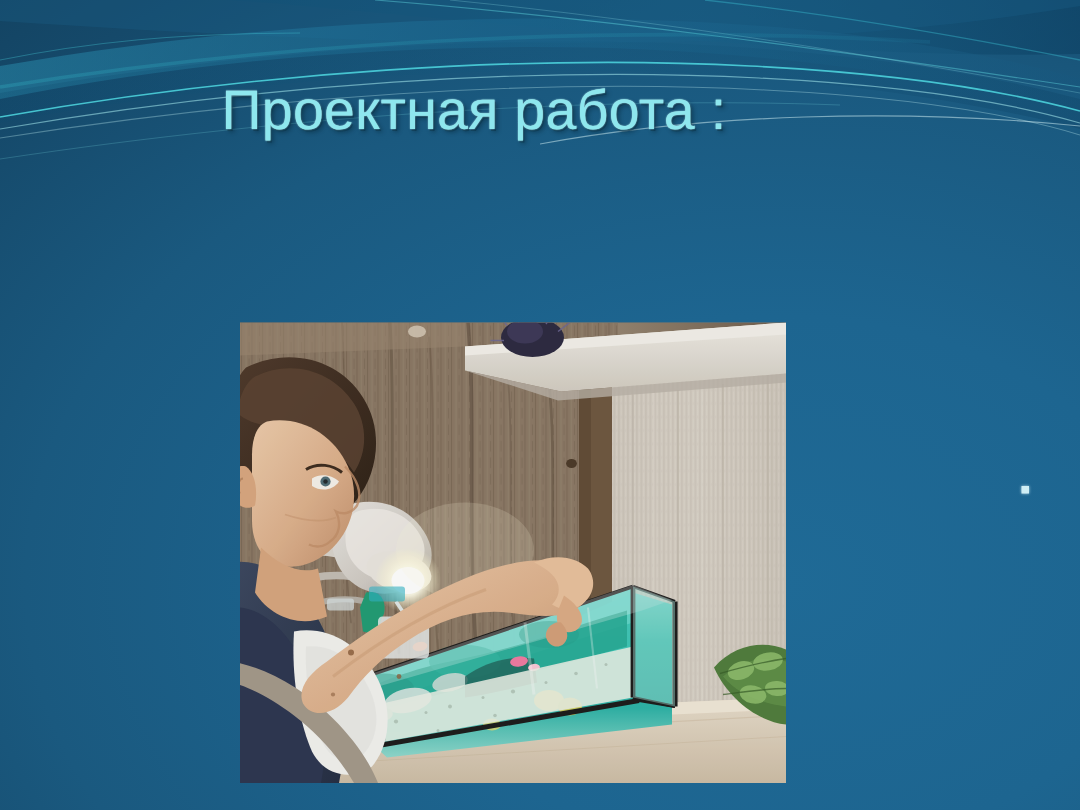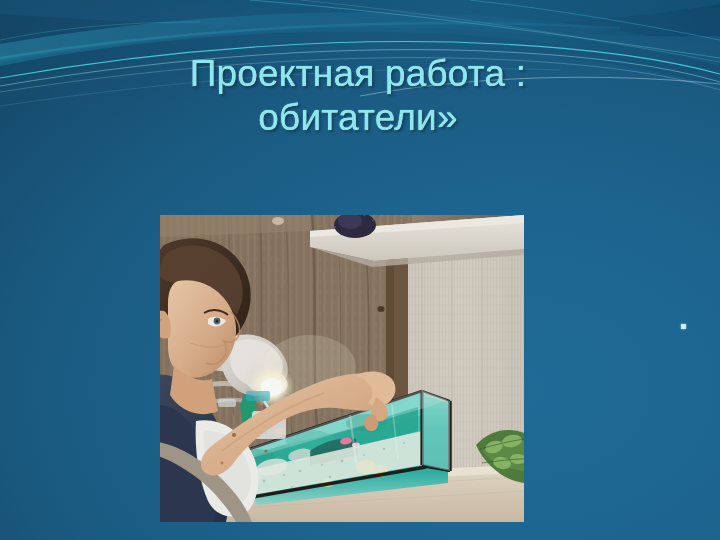--- a/index.html
+++ b/index.html
@@ -33,21 +33,20 @@
     text-align: center;
     line-height: 1.18;
     font-size: 37px;
     font-weight: 400;
     letter-spacing: 0.2px;
     color: #8ee7ee;
     text-shadow:
        0 0 1px #bdf4f7,
        1px 1px 0 rgba(10,50,70,0.55),
        2px 2px 3px rgba(5,30,45,0.45);
-    padding-left: 42px;
   }
   #title-block .tline { display: block; white-space: pre; }
 
   
   #bullet-dot {
     position: absolute;
     left: 681px;
     top: 324px;
     width: 5px;
     height: 5px;
@@ -110,21 +109,20 @@
       <path d="M0,40 C60,28 120,22 200,22" fill="none" stroke="#49cfdb" stroke-width="0.7" opacity="0.35"></path>
       <path d="M0,106 C200,76 400,64 560,70" fill="none" stroke="#7fe0e6" stroke-width="0.6" opacity="0.25"></path>
 
       <path d="M360,96 C470,76 600,72 720,84" fill="none" stroke="#d9f6f8" stroke-width="0.8" opacity="0.5"></path>
       <path d="M0,58 C200,26 420,16 620,28" fill="none" stroke="url(#wgB)" stroke-width="2.4" opacity="0.5"></path>
     </svg>
   </div>
 
   <div id="title-block">
     <span class="tline">Проектная работа :</span>
-    <span class="tline">обитатели»</span>
   </div>
 
   <div id="bullet-dot"></div>
 
   <div id="photo">
     <svg viewBox="0 0 364 307" preserveAspectRatio="none" xmlns="http://www.w3.org/2000/svg">
       <defs>
         <linearGradient id="woodWall" x1="0" y1="0" x2="1" y2="0">
           <stop offset="0%" stop-color="#7d6a58"></stop>
           <stop offset="30%" stop-color="#8d7a66"></stop>

